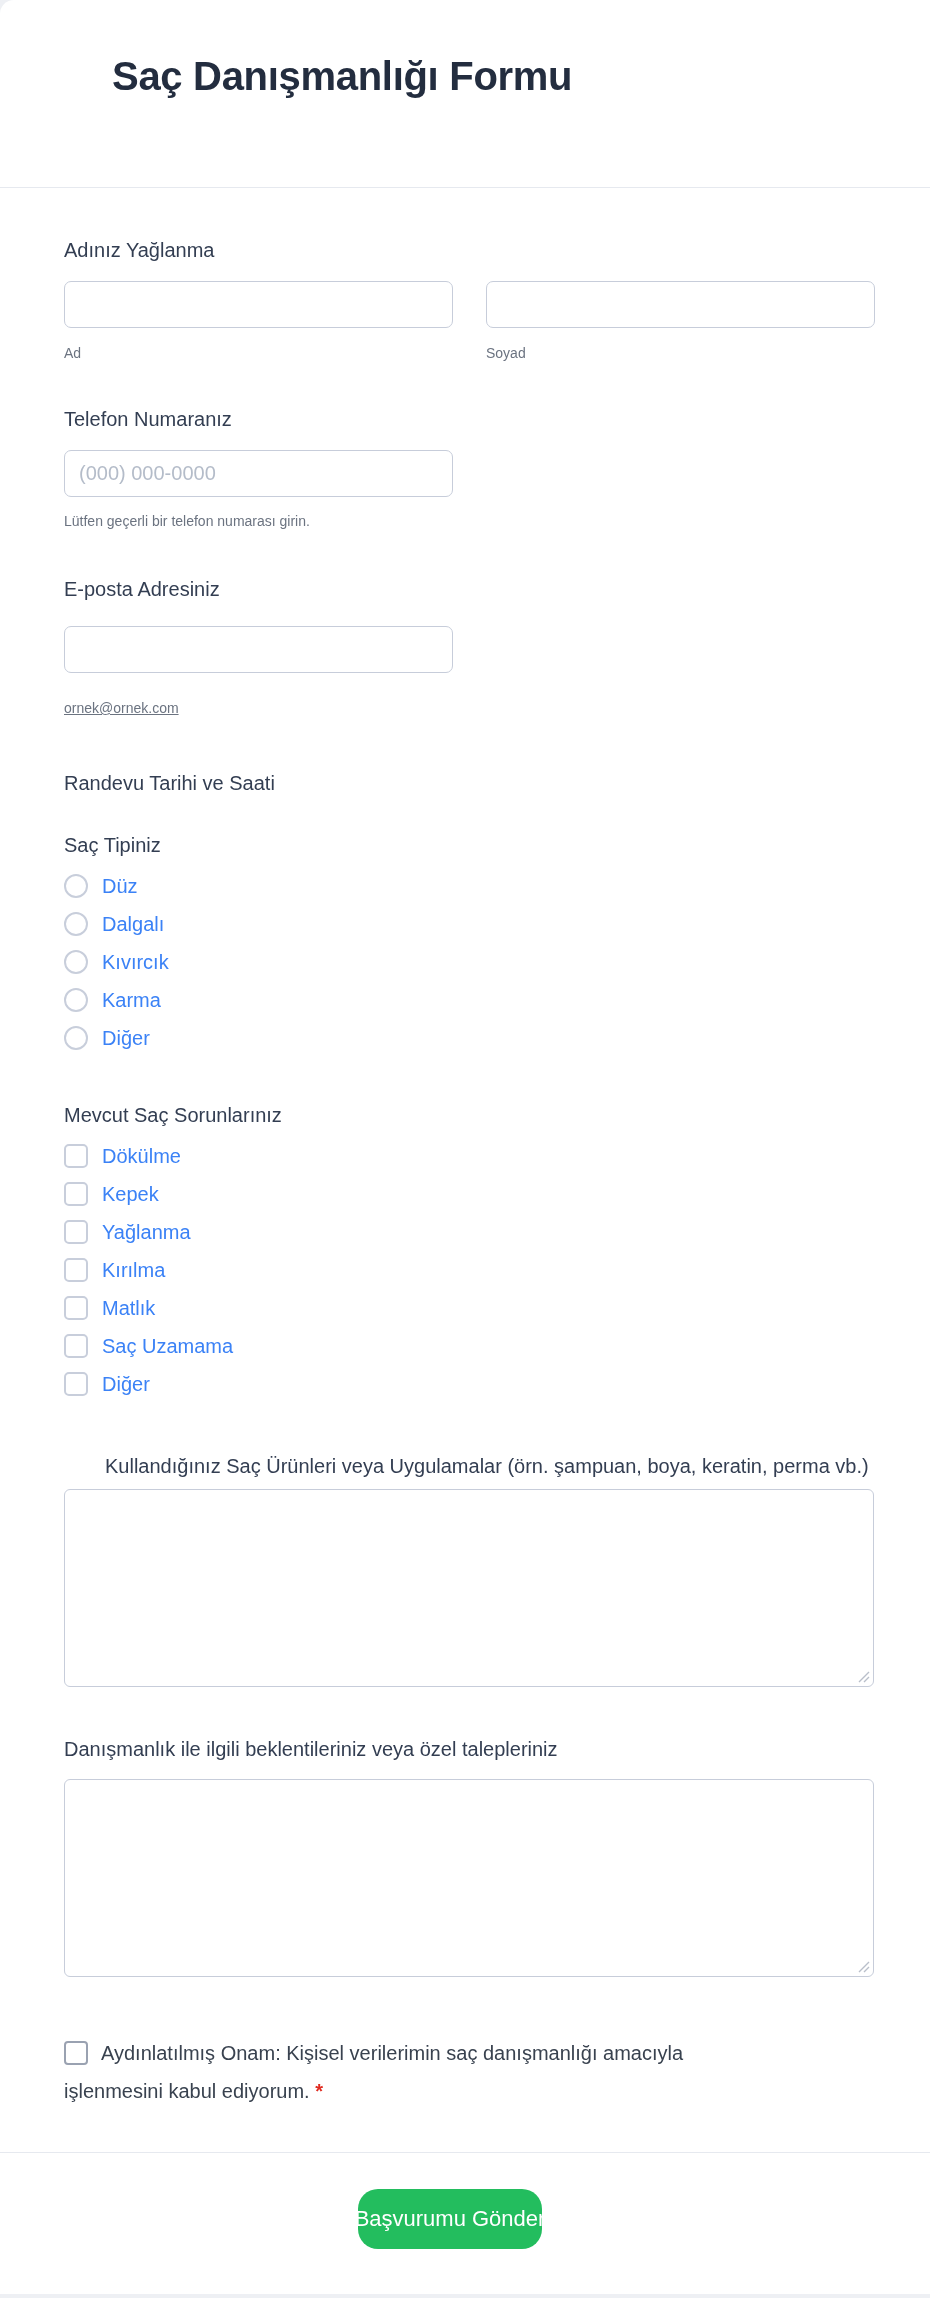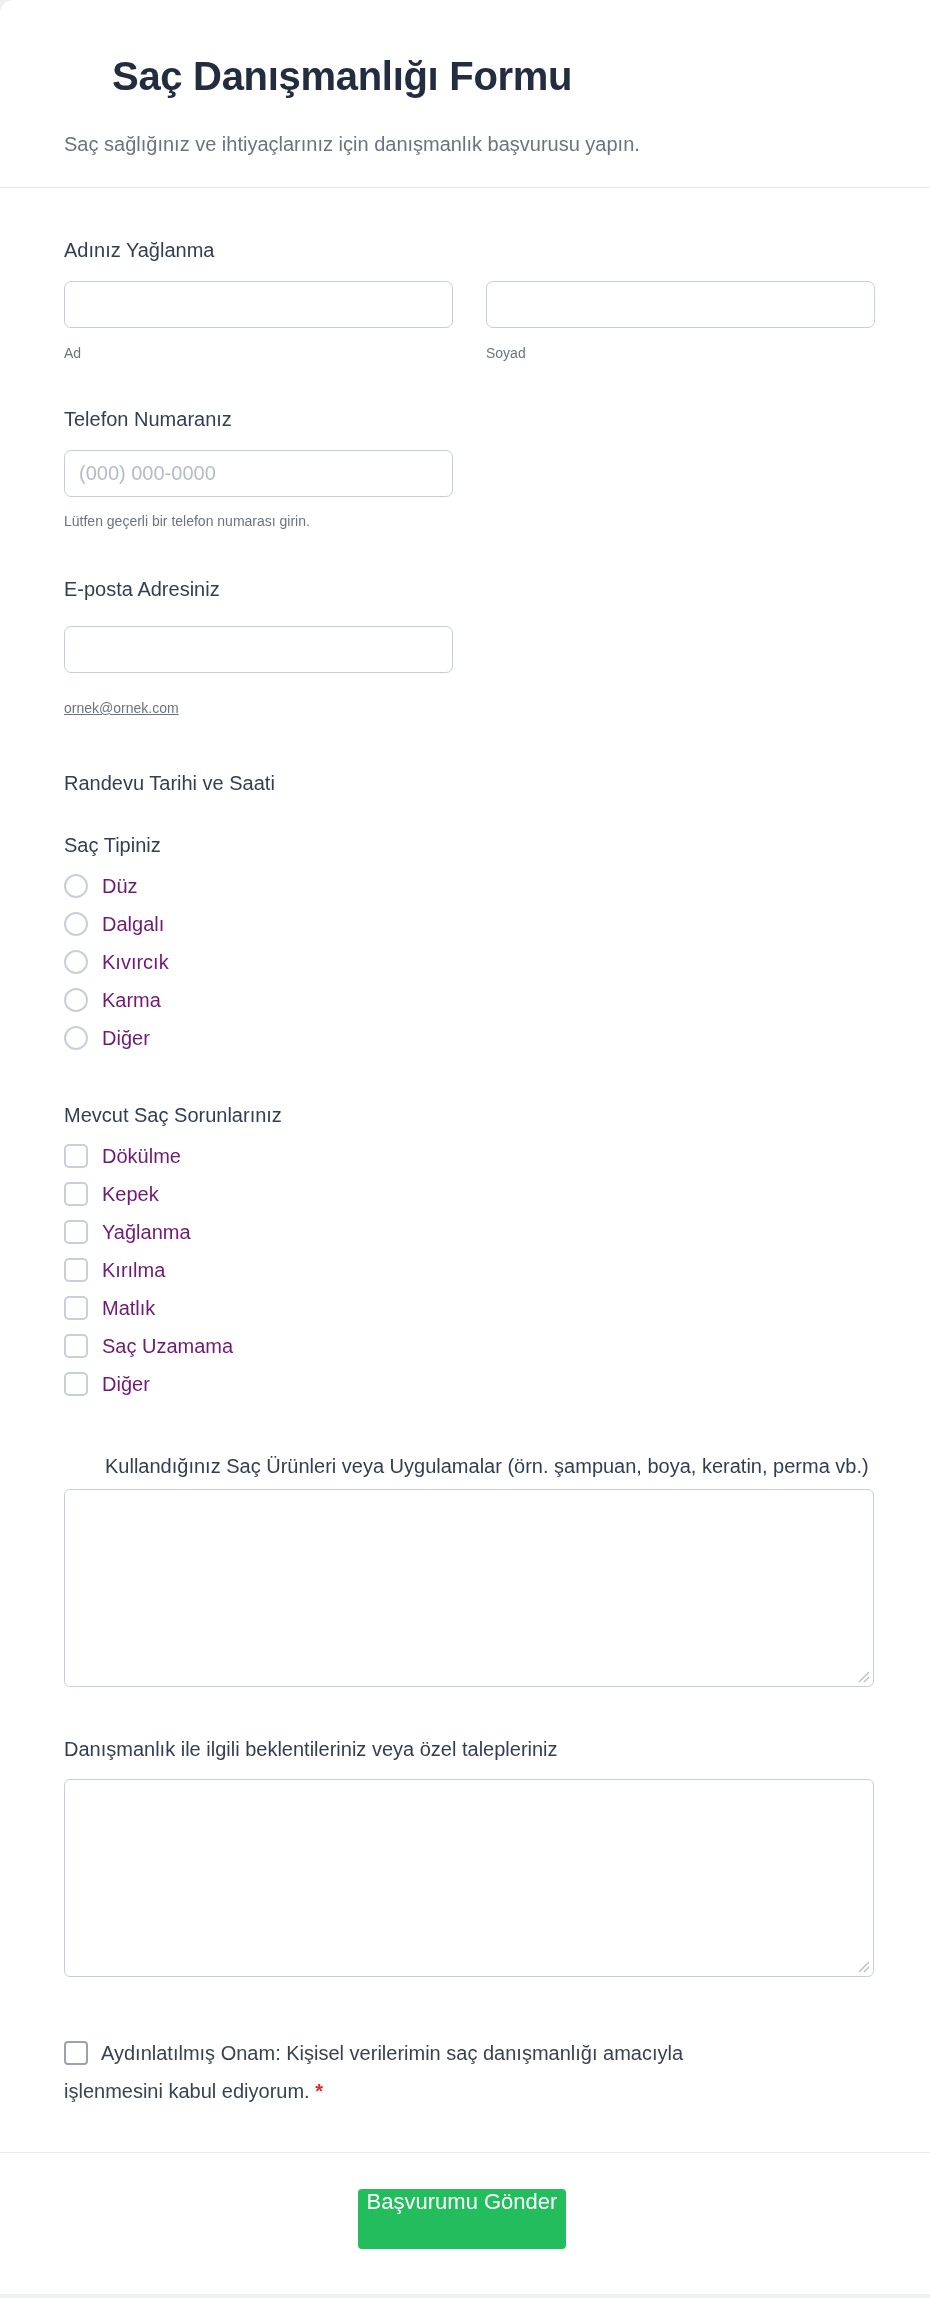--- a/index.html
+++ b/index.html
@@ -51,21 +51,21 @@
   }
   .opt-group { left:64px; }
   .opt-row { display:flex; align-items:center; height:24px; margin-bottom:14px; }
   .ctrl {
     width:24px; height:24px; flex:0 0 24px;
     border:2px solid #c8cedb; background:#fff; display:inline-block;
   }
   .ctrl.radio { border-radius:50%; }
   .ctrl.checkbox { border-radius:5px; }
   .opt-label {
-    margin-left:14px; font-size:20px; line-height:24px; color:#701a75; white-space:nowrap;
+    margin-left:14px; font-size:20px; line-height:24px; color:#3b82f6; white-space:nowrap;
   }
   .textarea-wrap {
     left:64px; width:810px; height:198px;
   }
   .big-textarea {
     width:100%; height:100%;
     border:1.5px solid #c7cdda; border-radius:6px;
     background:#fff; resize:none; outline:none;
     font-family:"Liberation Sans", sans-serif;
     font-size:20px; color:#333e52; padding:12px 14px;
@@ -77,37 +77,36 @@
     font-size:20px; line-height:38px; color:#39424f;
   }
   .consent-box {
     width:24px; height:24px; display:inline-block;
     border:2px solid #9aa2b1; border-radius:4px; background:#fff;
     vertical-align:-5px; margin-right:13px;
   }
   .required-star { color:#e02b20; font-weight:700; }
 
   .submit-btn {
-    left:358px; top:2189px; width:208px; height:60px;
+    left:358px; top:2189px; width:184px; height:60px;
     background:#23bd5e; color:#ffffff;
-    border:none; border-radius:4px;
+    border:none; border-radius:20px;
     font-family:"Liberation Sans", sans-serif;
     font-size:22px; font-weight:500;
     cursor:pointer;
-    display:flex; justify-content:center;
+    display:flex; align-items:center; justify-content:center;
     white-space:nowrap;
   }
 </style>
 </head>
 <body>
 
 <div class="card">
 
   <h1 class="abs page-title">Saç Danışmanlığı Formu</h1>
-  <div class="abs page-subtitle">Saç sağlığınız ve ihtiyaçlarınız için danışmanlık başvurusu yapın.</div>
   <div class="abs divider" style="top:187px;"></div>
 
   <div class="abs field-label" style="top:236px;">Adınız Yağlanma</div>
   <input class="abs text-input" style="left: 64px; top: 281px;" type="text" value="">
   <input class="abs text-input" style="left: 486px; top: 281px;" type="text" value="">
   <div class="abs sub-label" style="left:64px; top:344px;">Ad</div>
   <div class="abs sub-label" style="left:486px; top:344px;">Soyad</div>
 
   <div class="abs field-label" style="top:405px;">Telefon Numaranız</div>
   <input class="abs text-input" style="left: 64px; top: 450px;" type="text" placeholder="(000) 000-0000">

